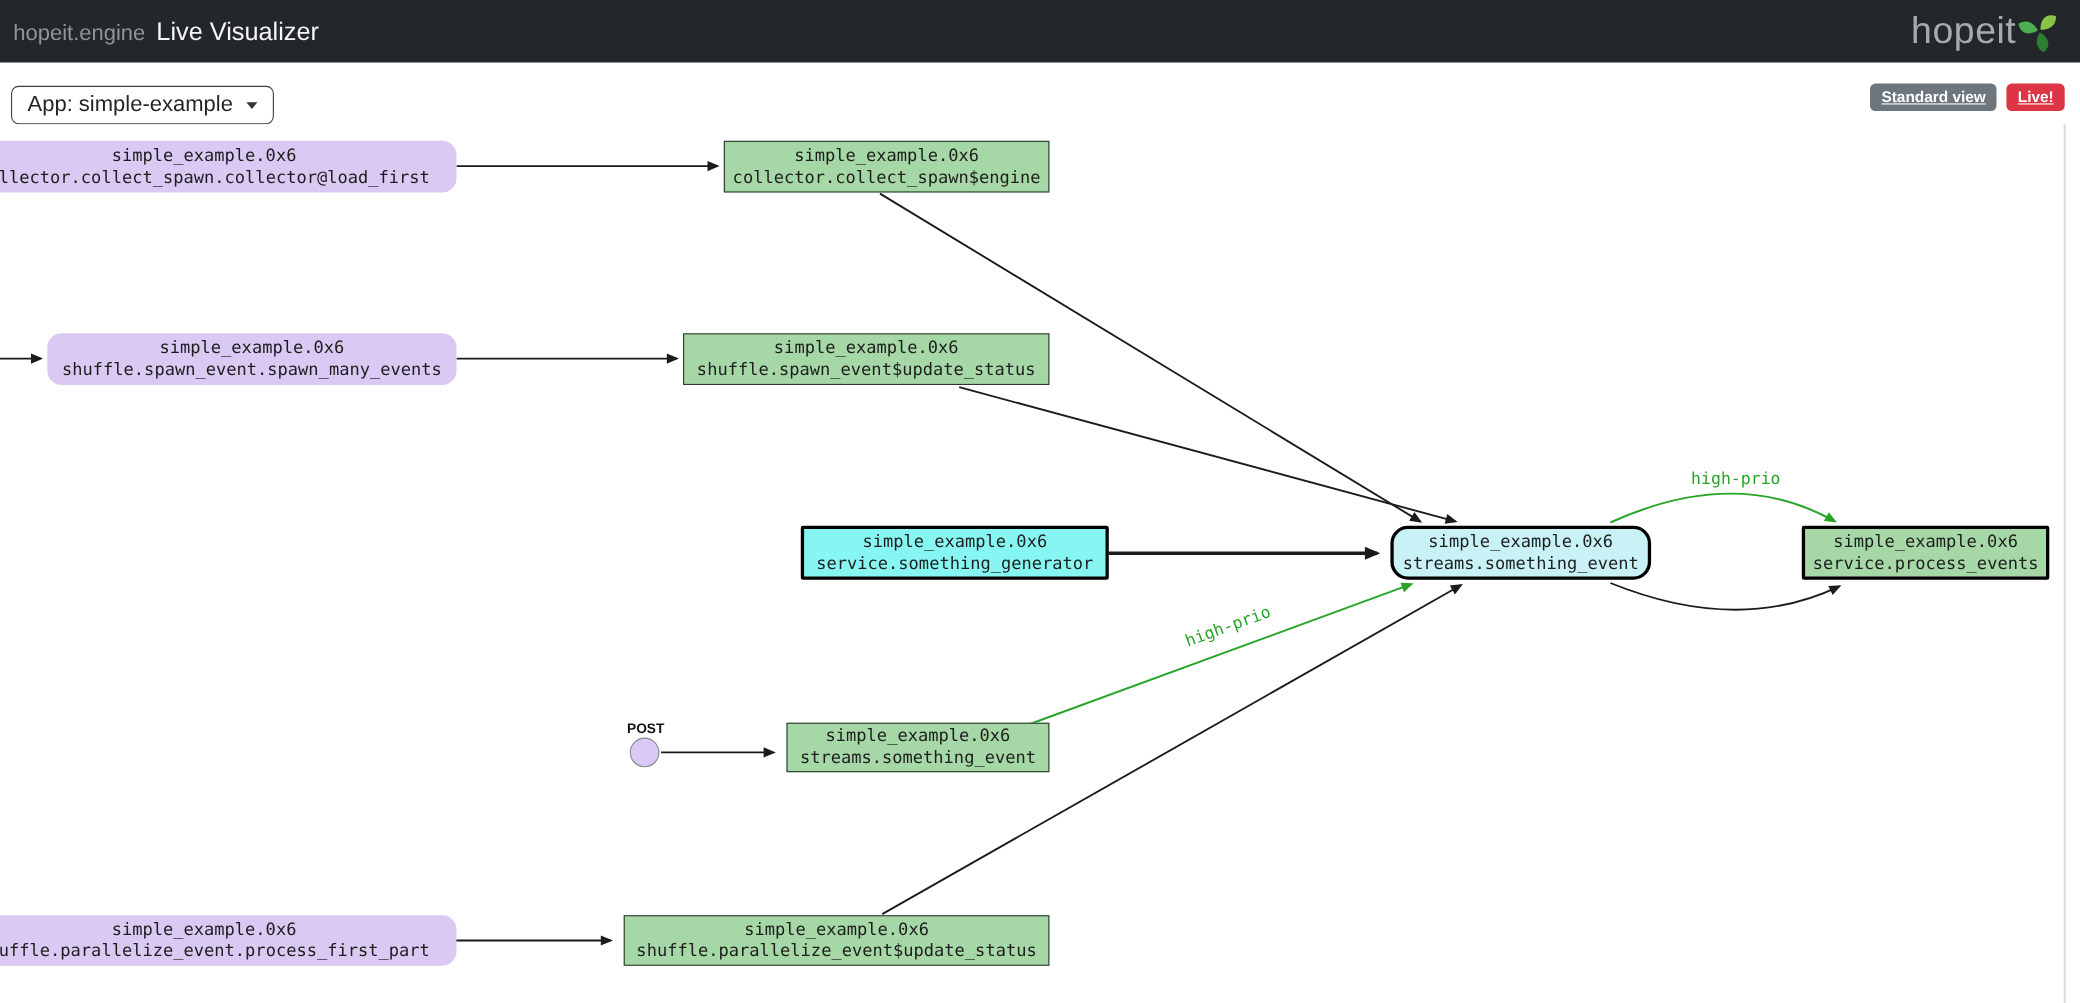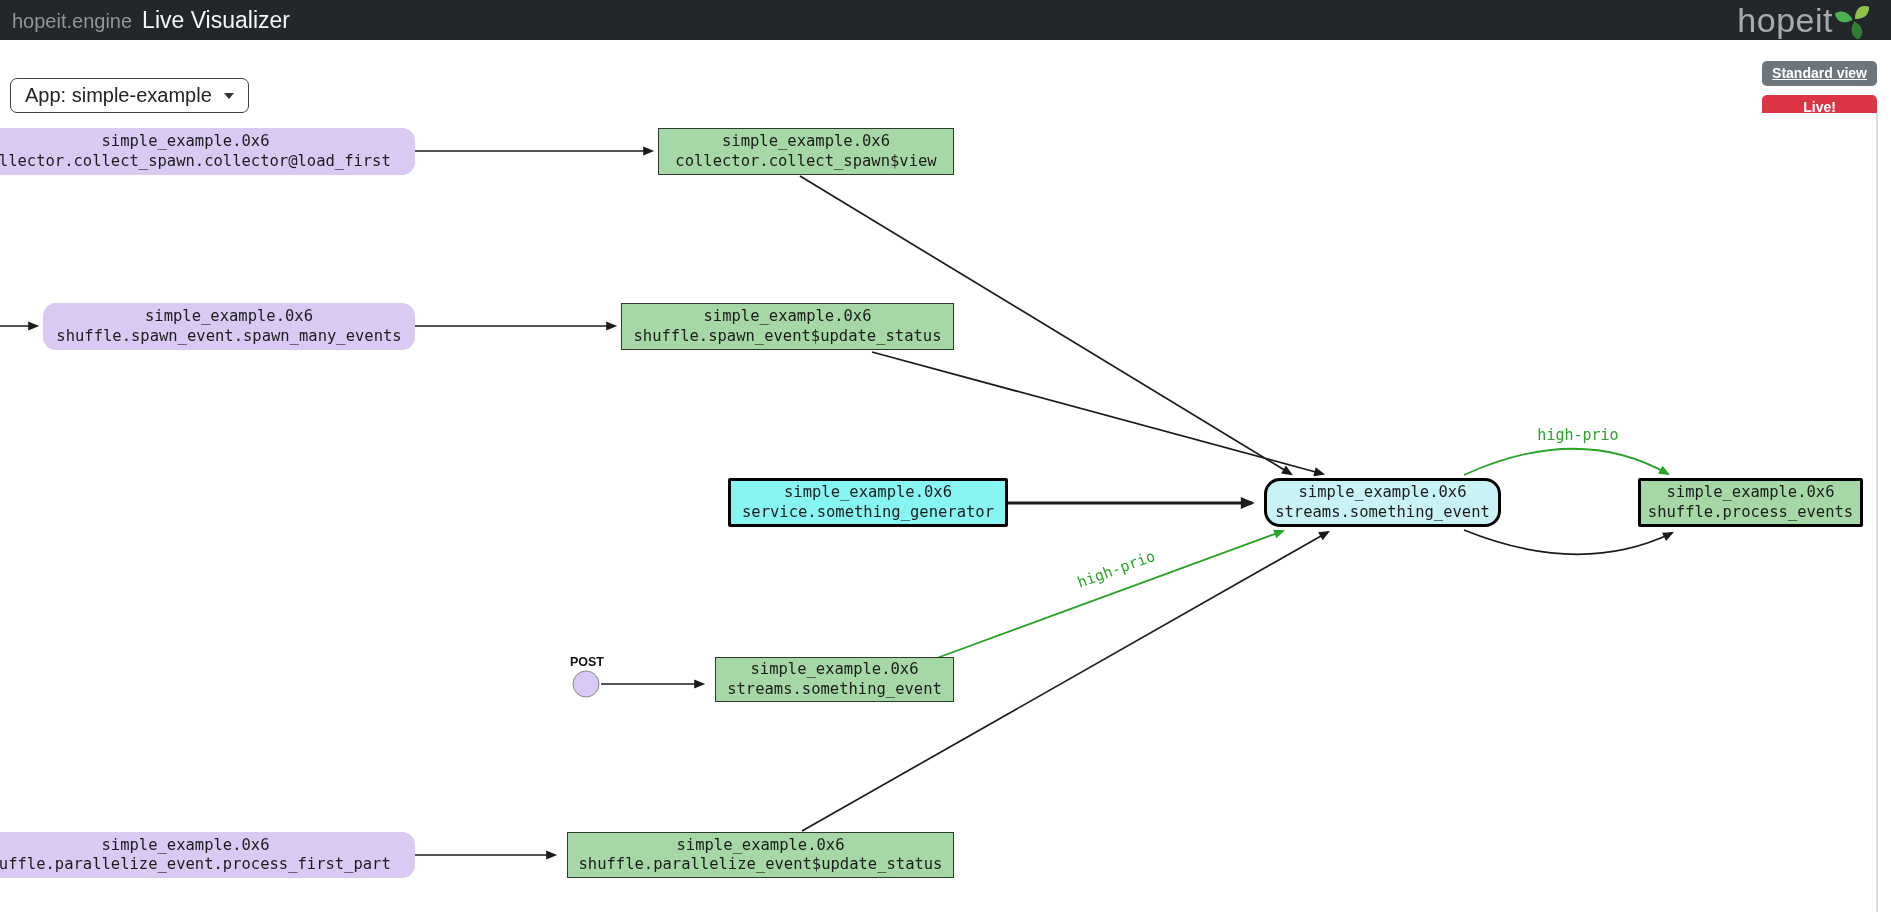--- a/index.html
+++ b/index.html
@@ -3,21 +3,21 @@
 <meta charset="utf-8">
 <style>
   * { box-sizing: border-box; }
   html,body { margin:0; padding:0; }
   body {
     width:1891px; height:912px; overflow:hidden; position:relative;
     background:#ffffff; font-family:"Liberation Sans", sans-serif;
   }
   
   .header {
-    position:absolute; left:0; top:0; width:1891px; height:40px;
+    position:absolute; left:0; top:0; width:1891px; height:57px;
     background:#23272a; display:flex; align-items:center; justify-content:space-between;
     padding:0 18px 0 12px;
   }
   .brand-left { display:flex; align-items:baseline; gap:10px; }
   .brand-prefix { color:#8e959c; font-size:20px; }
   .page-title  { color:#f5f6f7; font-size:23px; font-weight:500; }
   .brand-right { display:flex; align-items:flex-start; gap:2px; }
   .logo-text { color:#a6abb0; font-size:34px; letter-spacing:0.5px; }
   .logo-icon { width:38px; height:38px; }
   
@@ -25,21 +25,21 @@
   .app-select {
     position:absolute; left:10px; top:21px; height:35px;
     background:#fff; border:1px solid #3f3f3f; border-radius:7px;
     display:flex; align-items:center; gap:12px; padding:0 14px;
     font-family:"Liberation Sans", sans-serif; font-size:20px; color:#212529; cursor:pointer;
   }
   .caret {
     width:0; height:0; border-left:5px solid transparent; border-right:5px solid transparent;
     border-top:6px solid #333; display:inline-block;
   }
-  .badges { position:absolute; right:14px; top:4px; display:flex; gap:9px;flex-direction:column; }
+  .badges { position:absolute; right:14px; top:19px; display:flex; gap:9px; }
   .badge {
     display:inline-block; padding:4px 10px 5px; border-radius:5px;
     color:#fff; font-size:14px; font-weight:bold; text-decoration:underline; cursor:pointer;
   }
   .badge.gray { background:#6d757d; }
   .badge.red  { background:#dc3545;text-align:center; }
   
   .graph {
     position:absolute; left:0; top:113px; width:1891px; height:799px;
     background:#fff; overflow:hidden;
@@ -126,41 +126,41 @@
     <text class="elabel" transform="translate(1578 327)" text-anchor="middle">high-prio</text>
     <text class="elabel" transform="translate(1118 461) rotate(-20)" text-anchor="middle">high-prio</text>
   </svg>
 
   <div class="node purple" style="left:-44px; top:15px; width:459px; height:47px;">
     <span>simple_example.0x6</span>
     <span>collector.collect_spawn.collector@load_first</span>
   </div>
   <div class="node green" style="left:658px; top:15px; width:296px; height:47px;">
     <span>simple_example.0x6</span>
-    <span>collector.collect_spawn$view</span>
+    <span>collector.collect_spawn$engine</span>
   </div>
   <div class="node purple" style="left:43px; top:190px; width:372px; height:47px;">
     <span>simple_example.0x6</span>
     <span>shuffle.spawn_event.spawn_many_events</span>
   </div>
   <div class="node green" style="left:621px; top:190px; width:333px; height:47px;">
     <span>simple_example.0x6</span>
     <span>shuffle.spawn_event$update_status</span>
   </div>
   <div class="node cyan" style="left:728px; top:365px; width:280px; height:49px;">
     <span>simple_example.0x6</span>
     <span>service.something_generator</span>
   </div>
   <div class="node cyan-round" style="left:1264px; top:365px; width:237px; height:49px;">
     <span>simple_example.0x6</span>
     <span>streams.something_event</span>
   </div>
   <div class="node green-bold" style="left:1638px; top:365px; width:225px; height:49px;">
     <span>simple_example.0x6</span>
-    <span>shuffle.process_events</span>
+    <span>service.process_events</span>
   </div>
   <div class="node green" style="left:715px; top:544px; width:239px; height:45px;">
     <span>simple_example.0x6</span>
     <span>streams.something_event</span>
   </div>
   <div class="node purple" style="left:-44px; top:719px; width:459px; height:46px;">
     <span>simple_example.0x6</span>
     <span>shuffle.parallelize_event.process_first_part</span>
   </div>
   <div class="node green" style="left:567px; top:719px; width:387px; height:46px;">

